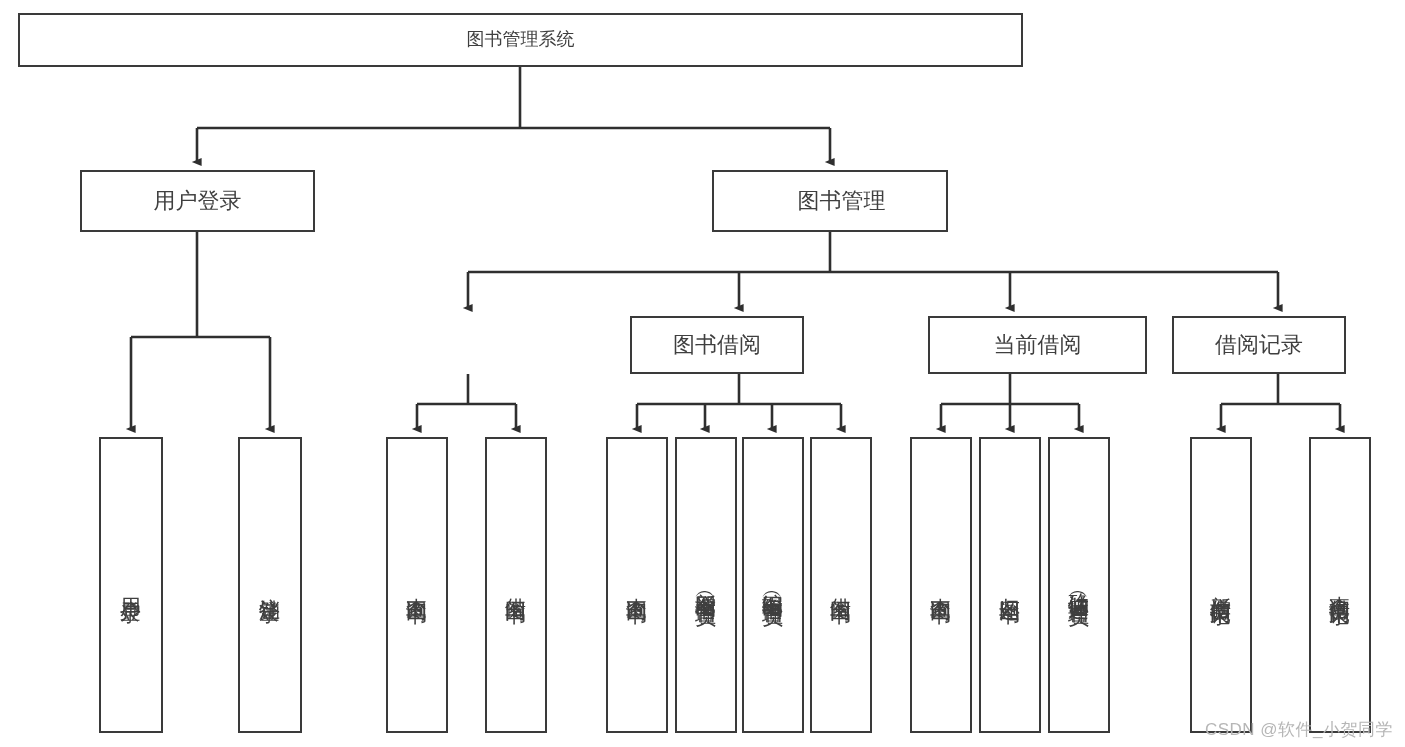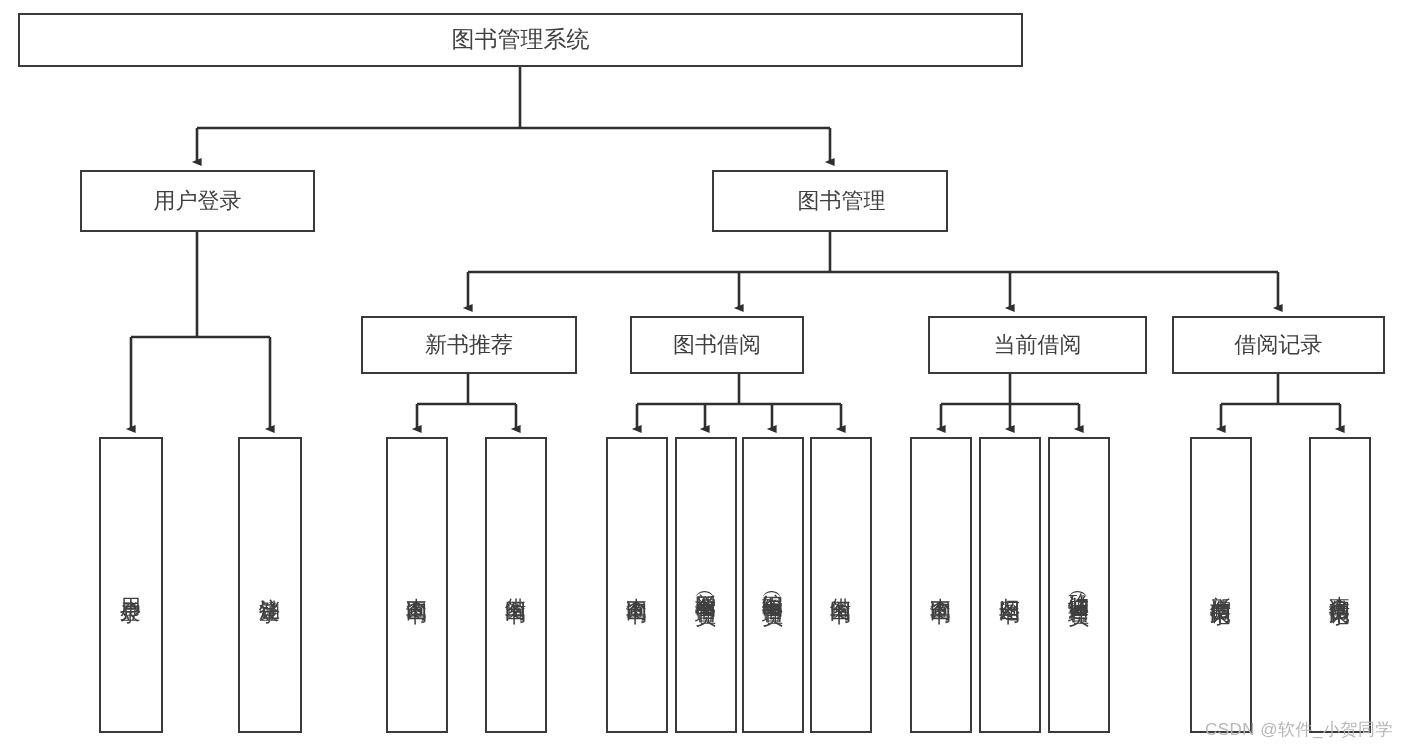--- a/index.html
+++ b/index.html
@@ -38,21 +38,21 @@
   }
   .node-label {
     color: #3f3f3f;
     font-family: "Liberation Sans", "DejaVu Sans", sans-serif;
     line-height: 1.18;
     text-align: center;
     white-space: nowrap;
     user-select: none;
   }
   .node-root .node-label {
-    font-size: 23px;
+    font-size: 18px;
   }
   .node-level2 .node-label {
     font-size: 22px;
   }
   .node-level3 .node-label {
     font-size: 22px;
   }
   .node-leaf {
     align-items: center;
     justify-content: center;
@@ -152,33 +152,30 @@
   </div>
 
   <div class="node-box node-level2" style="left:80px; top:170px; width:235px; height:62px;">
     <span class="node-label">用户登录</span>
   </div>
 
   <div class="node-box node-level2" style="left:712px; top:170px; width:236px; height:62px;padding-left:23px;">
     <span class="node-label">图书管理</span>
   </div>
 
-  <div class="node-box node-level3" style="left:361px; top:316px; width:216px; height:58px;">
-    <span class="node-label">新书推荐</span>
-  </div>
 
   <div class="node-box node-level3" style="left:630px; top:316px; width:174px; height:58px;">
     <span class="node-label">图书借阅</span>
   </div>
 
   <div class="node-box node-level3" style="left:928px; top:316px; width:219px; height:58px;">
     <span class="node-label">当前借阅</span>
   </div>
 
-  <div class="node-box node-level3" style="left:1172px; top:316px; width:213px; height:58px;">
+  <div class="node-box node-level3" style="left:1172px; top:316px; width:174px; height:58px;">
     <span class="node-label">借阅记录</span>
   </div>
 
   <div class="node-box node-leaf" style="left:99px; top:437px; width:64px; height:296px;">
     <span class="node-label">用户登录</span>
   </div>
 
   <div class="node-box node-leaf" style="left:238px; top:437px; width:64px; height:296px;">
     <span class="node-label">注销登录</span>
   </div>

